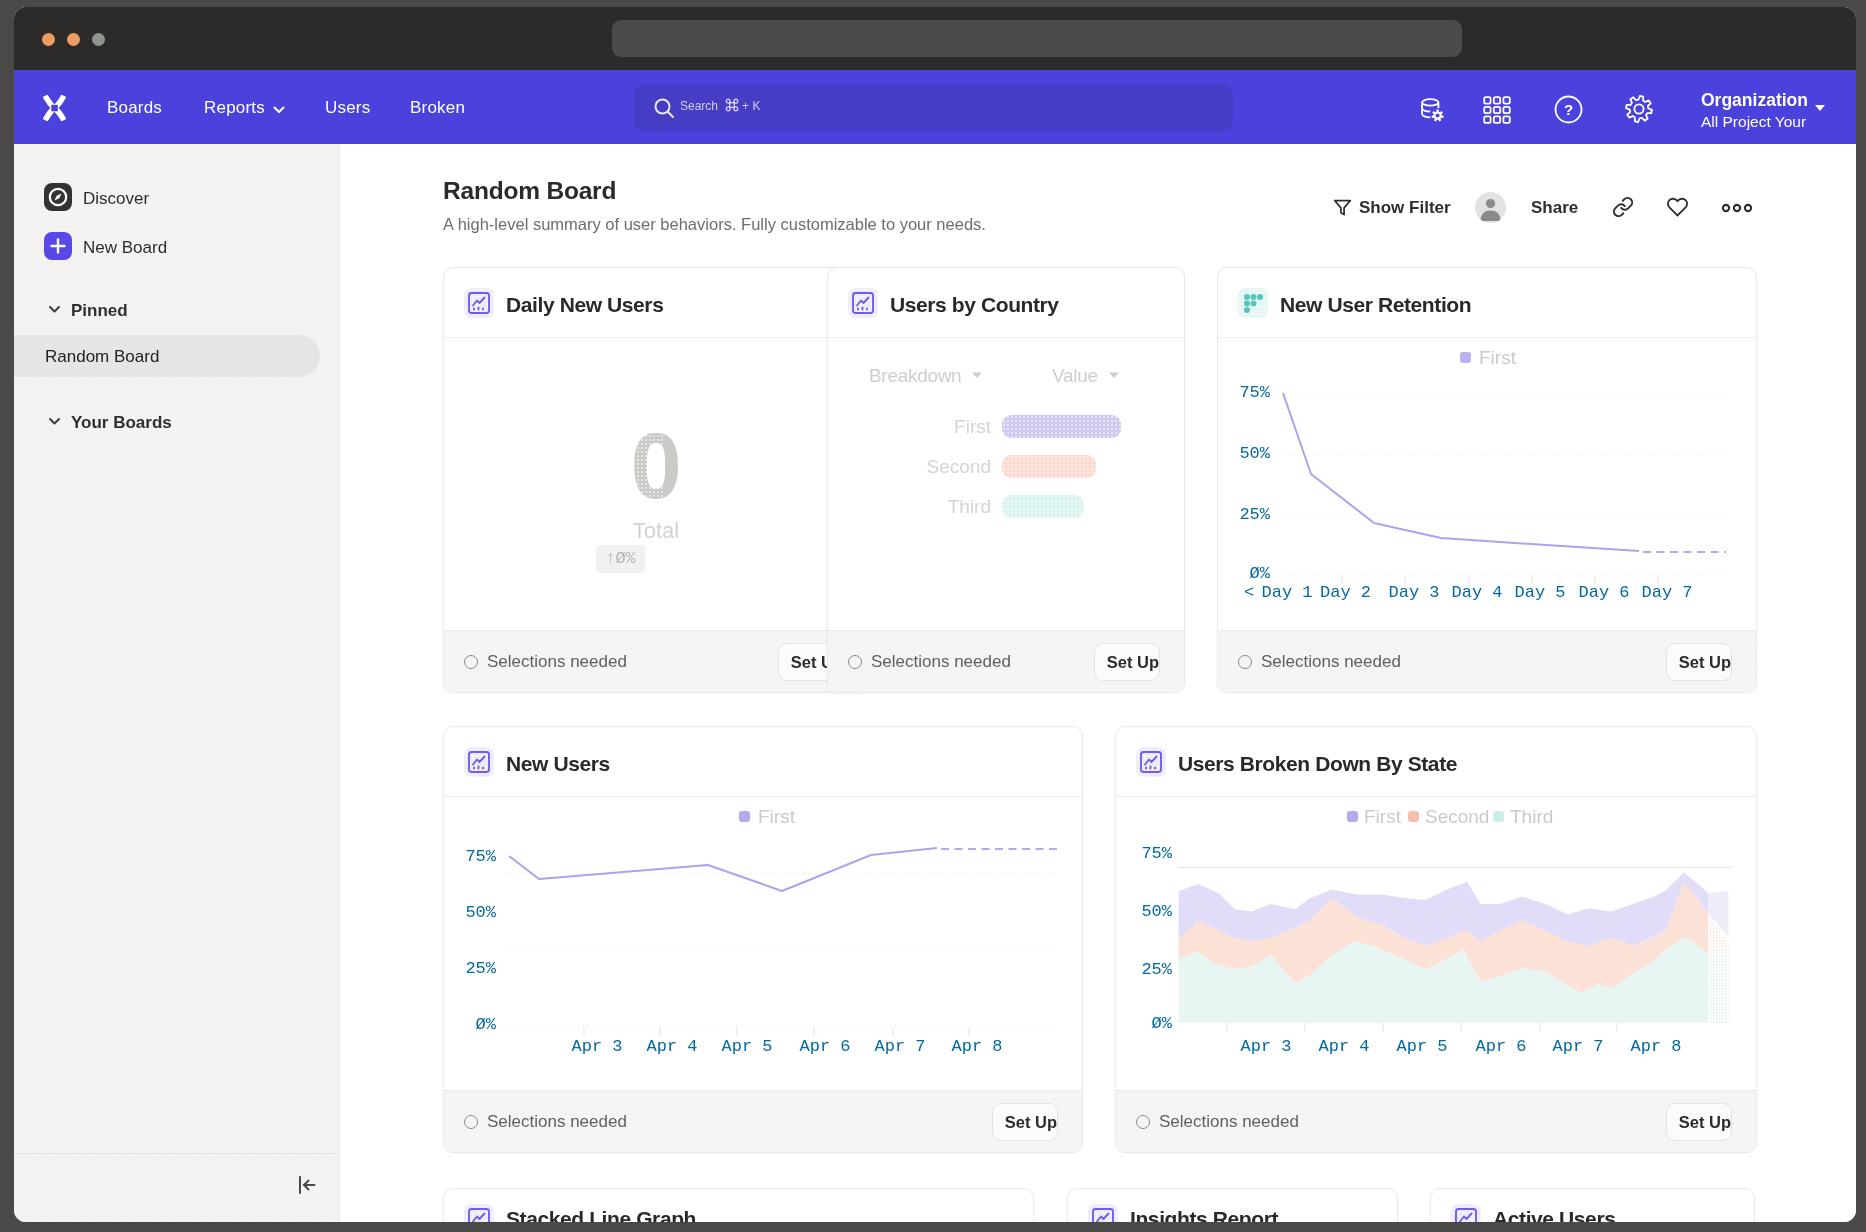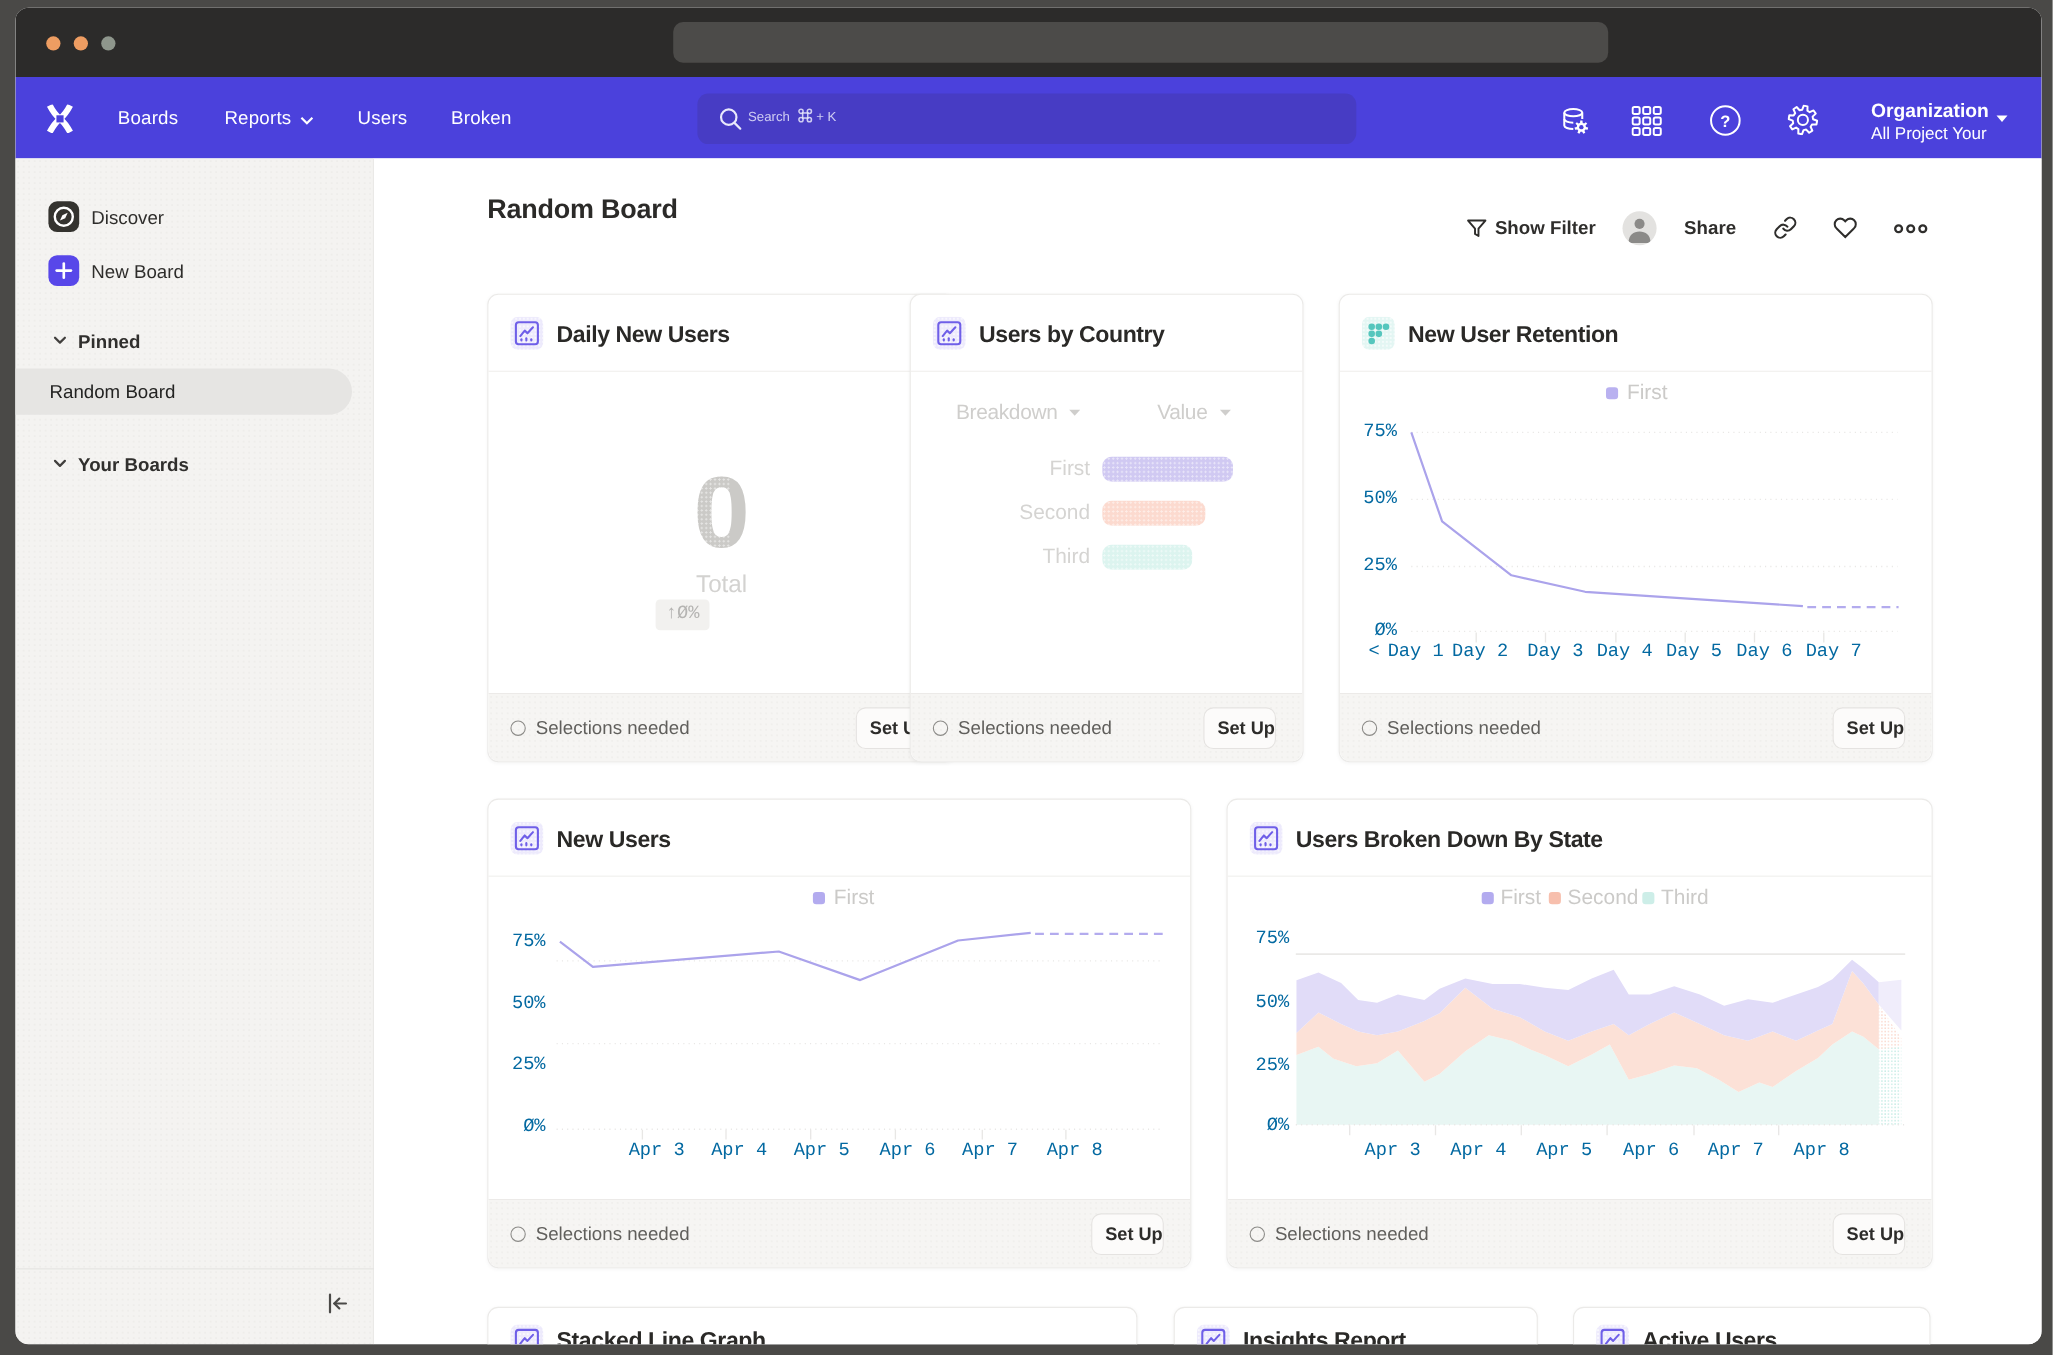--- a/index.html
+++ b/index.html
@@ -137,20 +137,21 @@
     <div class="abs" style="left:0;top:1146px;width:326px;height:1px;background:#e4e3e1"></div>
     <svg class="abs" style="left:281px;top:1166px" width="24" height="24" viewBox="0 0 24 24">
       <g stroke="#4b4a48" stroke-width="2" fill="none" stroke-linecap="round">
         <line x1="5" y1="4" x2="5" y2="20"></line>
         <line x1="19.5" y1="12" x2="9" y2="12"></line>
         <polyline points="13.5,7.5 9,12 13.5,16.5"></polyline>
       </g>
     </svg>
     <div class="abs" id="main"></div>
     <h1 class="abs" style="left:429px;top:170px">Random Board</h1>
+    <div class="abs sub" style="left:429px;top:208px">A high-level summary of user behaviors. Fully customizable to your needs.</div>
     <svg class="abs" style="left:1318px;top:190px" width="21" height="21" viewBox="0 0 24 24">
       <path d="M3 4h18l-7.2 8.5V20l-3.6-2v-5.5L3 4z" fill="none" stroke="#2f2e2c" stroke-width="2" stroke-linejoin="round"></path>
     </svg>
     <div class="abs hctl" style="left:1345px;top:191px">Show Filter</div>
     <div class="abs" style="left:1461px;top:185px;width:31px;height:31px;border-radius:50%;background:#e3e2e0;overflow:hidden"><svg width="31" height="31" viewBox="0 0 31 31">
         <circle cx="15.5" cy="11.5" r="4.6" fill="#8b8a88"></circle>
         <path d="M5.5 29 C5.5 21.5 10 18.5 15.5 18.5 C21 18.5 25.5 21.5 25.5 29 Z" fill="#8b8a88"></path>
       </svg></div>
     <div class="abs hctl" style="left:1517px;top:191px">Share</div>
     <svg class="abs" style="left:1598px;top:189px" width="22" height="22" viewBox="0 0 24 24">

